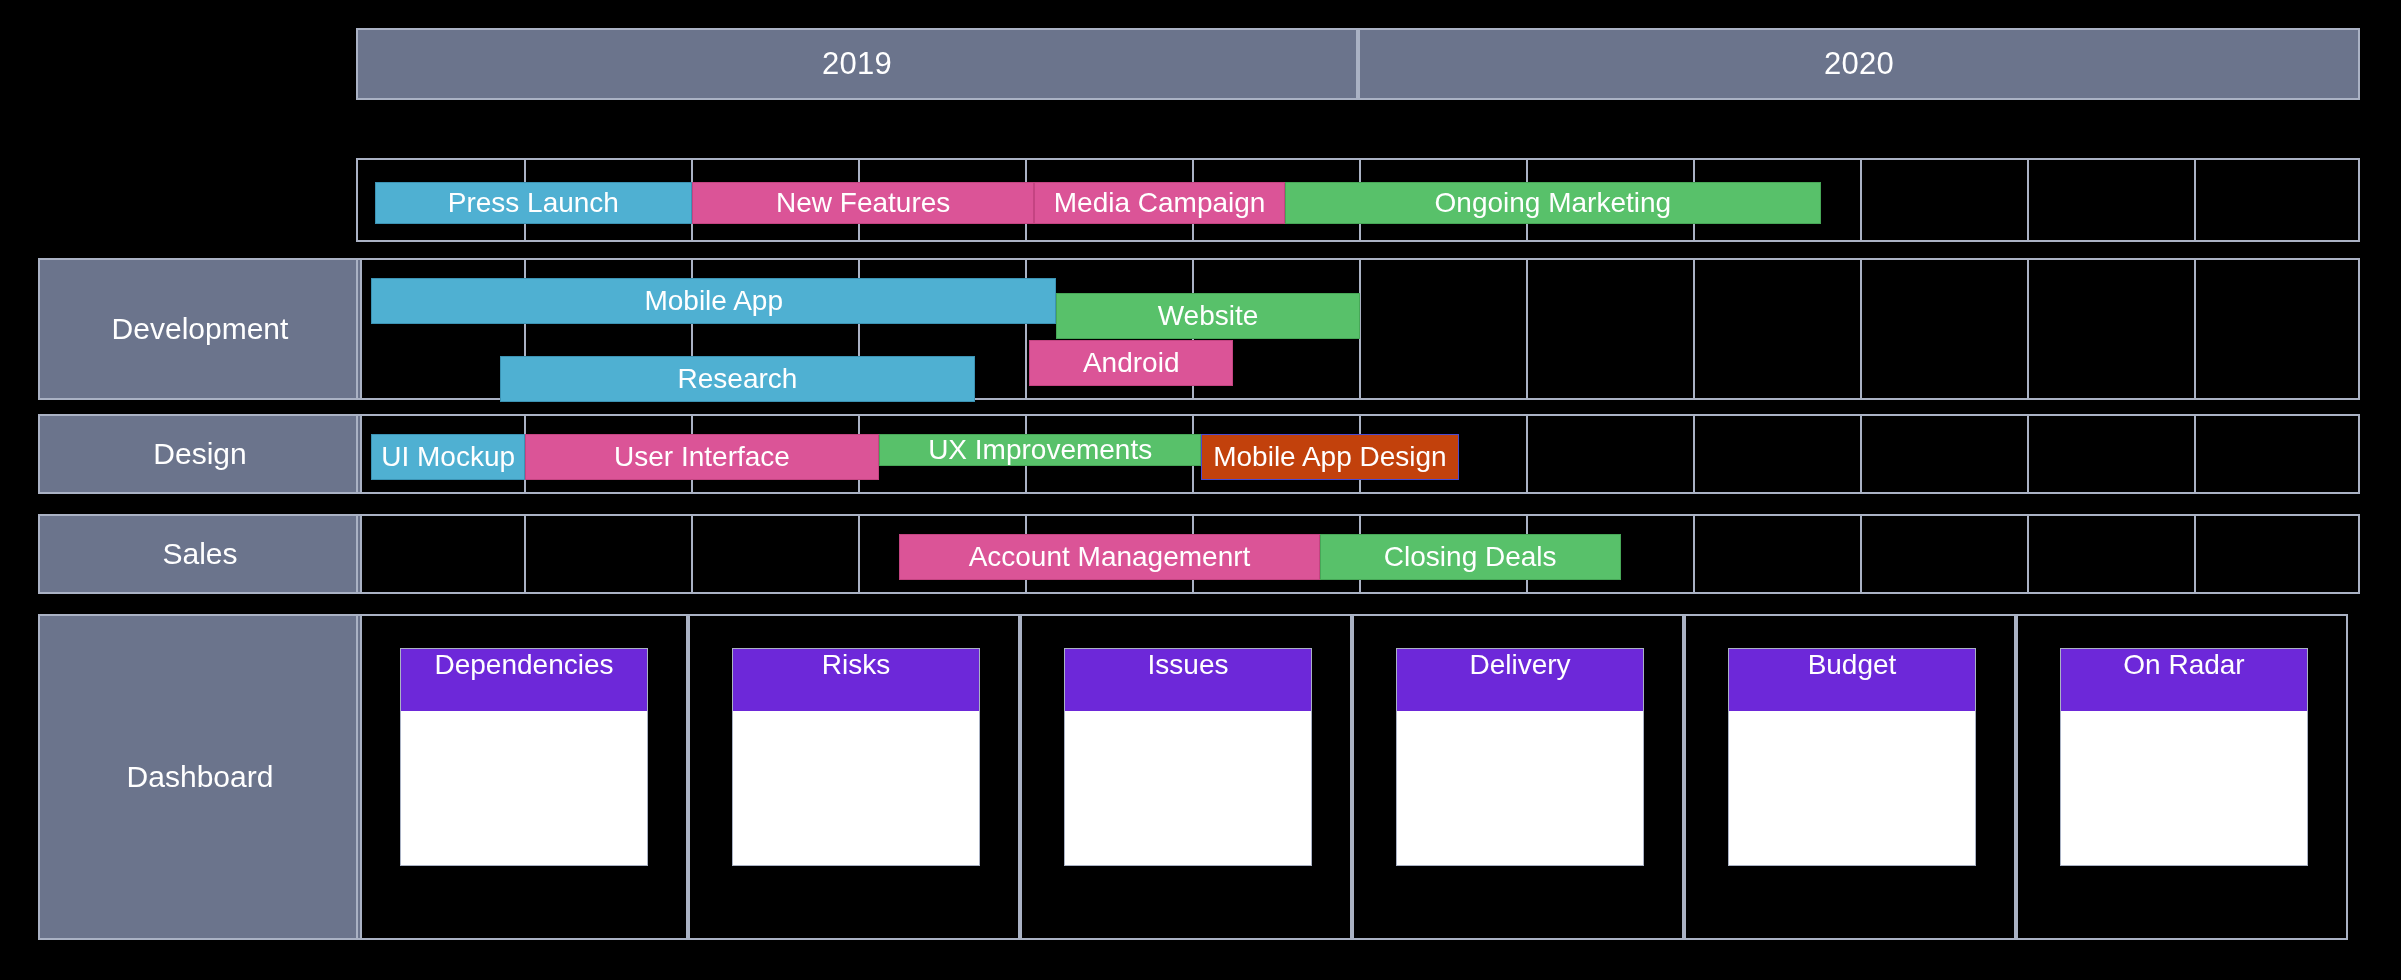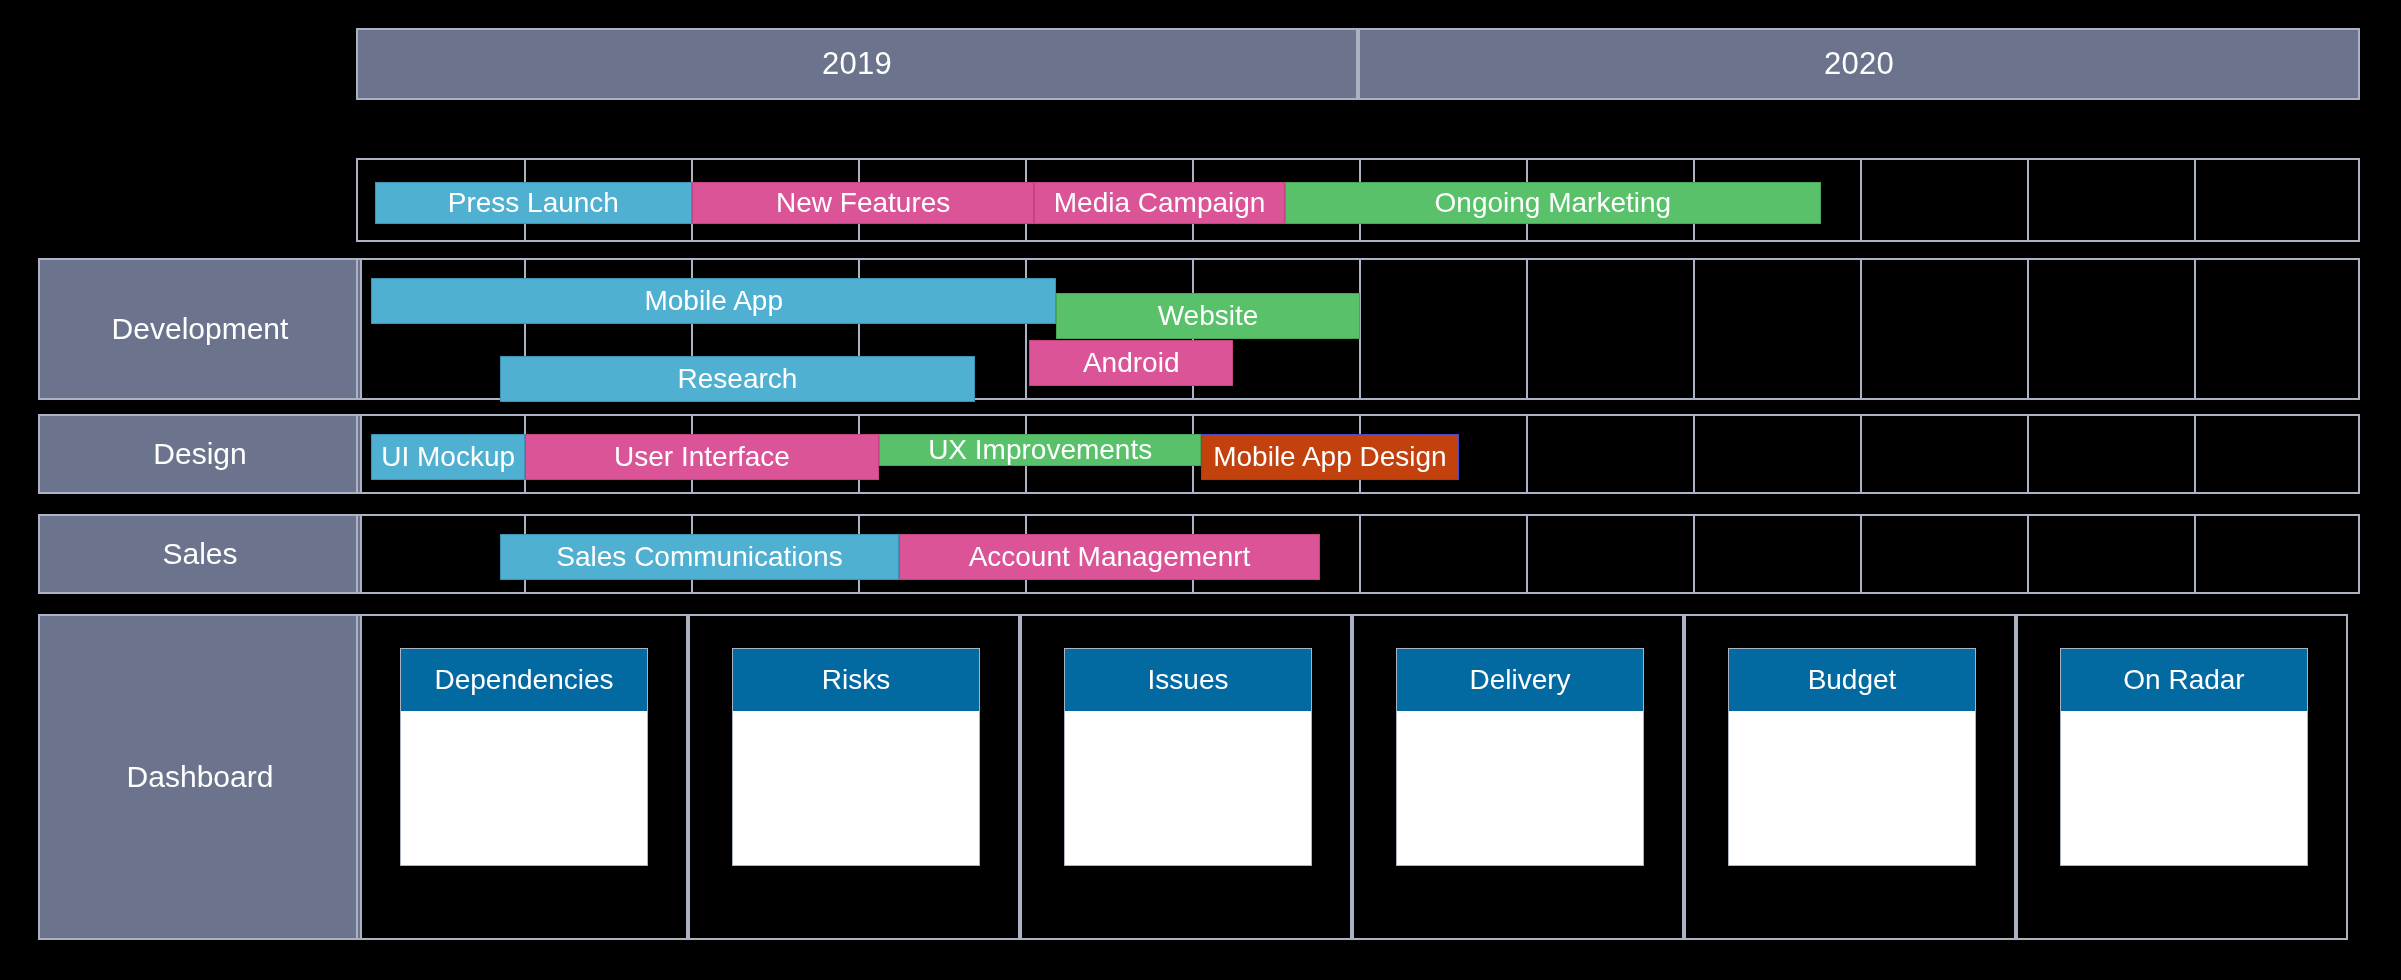--- a/index.html
+++ b/index.html
@@ -85,26 +85,25 @@
   }
   .dash-card {
     position: absolute;
     background: #ffffff;
     border: 1px solid #aab2c4;
     box-sizing: border-box;
     display: flex;
     flex-direction: column;
   }
   .dash-card-header {
-    background: #0369a1;
+    background: #6d28d9;
     color: #ffffff;
     height: 62px;
     flex: 0 0 62px;
     display: flex;
-    align-items: center;
     justify-content: center;
     font-size: 28px;
     white-space: nowrap;
   }
   .dash-card-body {
     flex: 1 1 auto;
     background: #ffffff;
   }
 </style>
 </head>
@@ -214,25 +213,25 @@
         <div class="gridline" style="left: 333px;"></div>
         <div class="gridline" style="left: 500px;"></div>
         <div class="gridline" style="left: 667px;"></div>
         <div class="gridline" style="left: 834px;"></div>
         <div class="gridline" style="left: 1001px;"></div>
         <div class="gridline" style="left: 1168px;"></div>
         <div class="gridline" style="left: 1335px;"></div>
         <div class="gridline" style="left: 1502px;"></div>
         <div class="gridline" style="left: 1669px;"></div>
         <div class="gridline" style="left: 1836px;"></div>
-        <div class="bar blue" style="left: 141.95px; width: 399.13px; top: 18px; height: 46px;">
-          <span>Sales Communications</span>
-        </div>
         <div class="bar pink" style="left: 541.08px; width: 420.84px; top: 18px; height: 46px;">
           <span>Account Managemenrt</span>
+        </div>
+        <div class="bar green" style="left: 961.92px; width: 300.6px; top: 18px; height: 46px;">
+          <span>Closing Deals</span>
         </div>
       </div>
     </div>
 
   <div id="dashboard">
       <div class="abs lane-label" style="left: 38px; top: 614px; width: 324px; height: 326px;">
         <span>Dashboard</span>
       </div>
       <div class="abs dash-col" style="left: 356px; top: 614px; width: 332px; height: 326px;">
         <div class="dash-card" style="left: 42px; top: 32px; width: 248px; height: 218px;">

